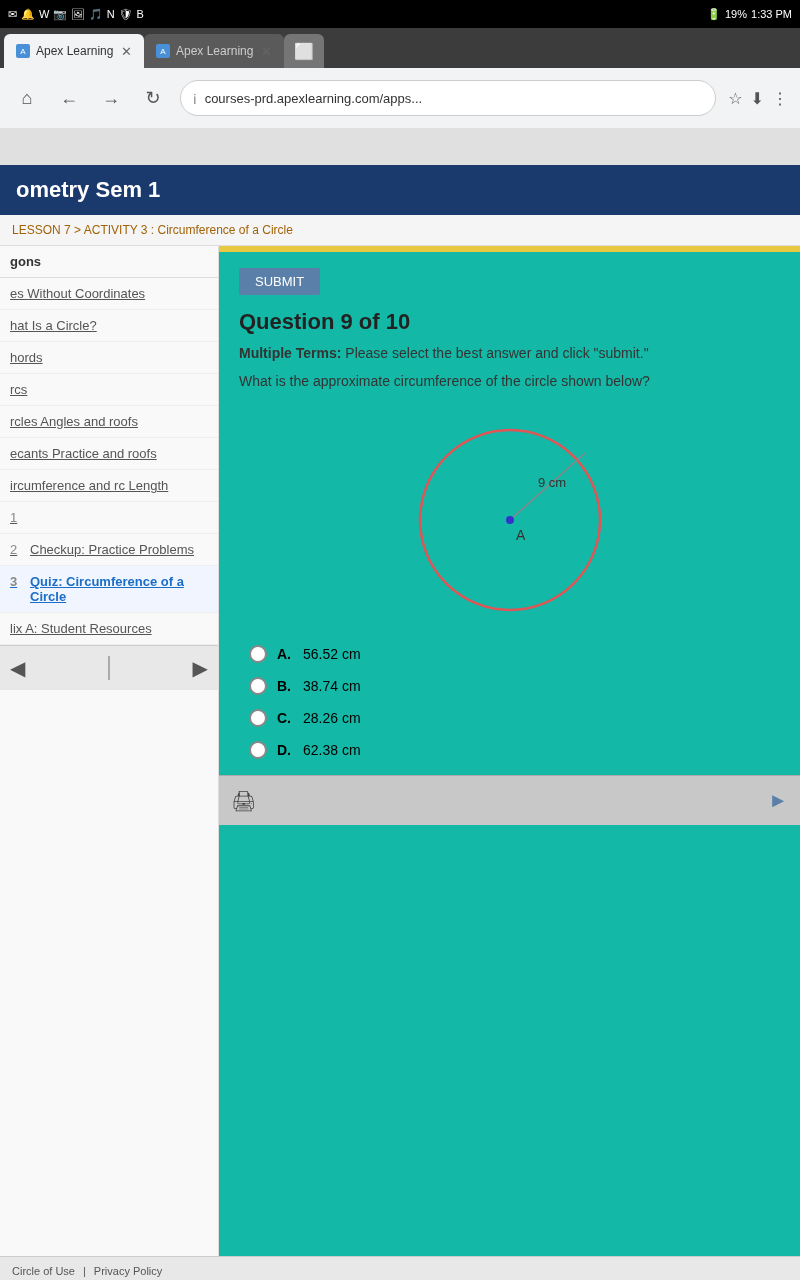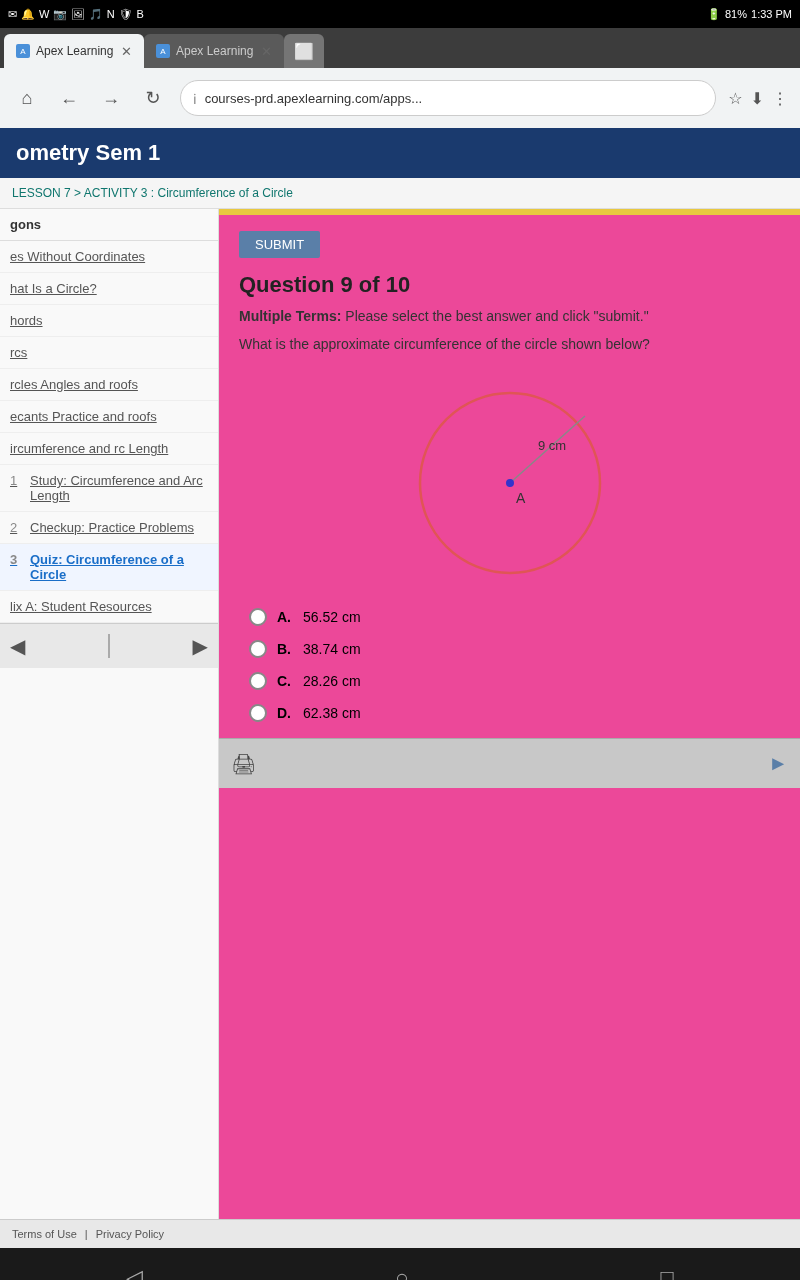--- a/index.html
+++ b/index.html
@@ -109,28 +109,29 @@
     .url-icons { display: flex; gap: 8px; align-items: center; }
     .url-icon { font-size: 16px; color: #555; cursor: pointer; }
 
     
     .page-header {
       background: #1a3a6e;
       color: white;
       padding: 12px 16px;
       font-size: 22px;
       font-weight: bold;
+      margin-top: 37px;
     }
 
     
     .breadcrumb {
       background: #f5f5f5;
       padding: 8px 12px;
       font-size: 12px;
-      color: #0f766e;
+      color: #a16207;
       border-bottom: 1px solid #ddd;
     }
 
     
     .main-layout {
       display: flex;
       height: calc(1280px - 28px - 100px - 46px - 36px - 60px);
       background: white;
     }
 
@@ -183,21 +184,21 @@
     }
     .nav-divider {
       width: 2px;
       background: #aaa;
     }
 
     
     .content-area {
       flex: 1;
       overflow-y: auto;
-      background: #ec4899;
+      background: #14b8a6;
     }
 
     
     .yellow-bar {
       background: #e8c840;
       height: 6px;
     }
 
     .quiz-content {
       padding: 16px 20px;
@@ -324,21 +325,21 @@
     <span>W</span>
     <span>📷</span>
     <span>🖼</span>
     <span>🎵</span>
     <span>N</span>
     <span>🛡</span>
     <span>B</span>
   </div>
   <div class="status-right">
     <span>🔋</span>
-    <span>81%</span>
+    <span>19%</span>
     <span>1:33 PM</span>
   </div>
 </div>
 
 <div class="browser-chrome">
   <div class="tab-bar">
     <div class="tab active">
       <span class="tab-favicon">A</span>
       <span>Apex Learning</span>
       <span class="tab-close">✕</span>
@@ -400,21 +401,20 @@
     <div class="sidebar-item">
       <span>ecants Practice and roofs</span>
     </div>
     <div class="sidebar-item">
       <span>ircumference and rc Length</span>
     </div>
 
     <div class="sidebar-item">
       <div class="sidebar-numbered">
         <span class="sidebar-num">1</span>
-        <span>Study: Circumference and Arc Length</span>
       </div>
     </div>
     <div class="sidebar-item">
       <div class="sidebar-numbered">
         <span class="sidebar-num">2</span>
         <span>Checkup: Practice Problems</span>
       </div>
     </div>
     <div class="sidebar-item current">
       <div class="sidebar-numbered">
@@ -497,21 +497,21 @@
 
     <div class="bottom-toolbar">
       <span class="print-btn">🖨</span>
       <span class="forward-btn">►</span>
     </div>
 
   </div>
 </div>
 
 <div class="footer">
-  <a href="#">Terms of Use</a>
+  <a href="#">Circle of Use</a>
   <span>|</span>
   <a href="#">Privacy Policy</a>
 </div>
 
 <div class="android-nav">
   <span class="android-btn">◁</span>
   <span class="android-btn">○</span>
   <span class="android-btn">□</span>
 </div>
 

